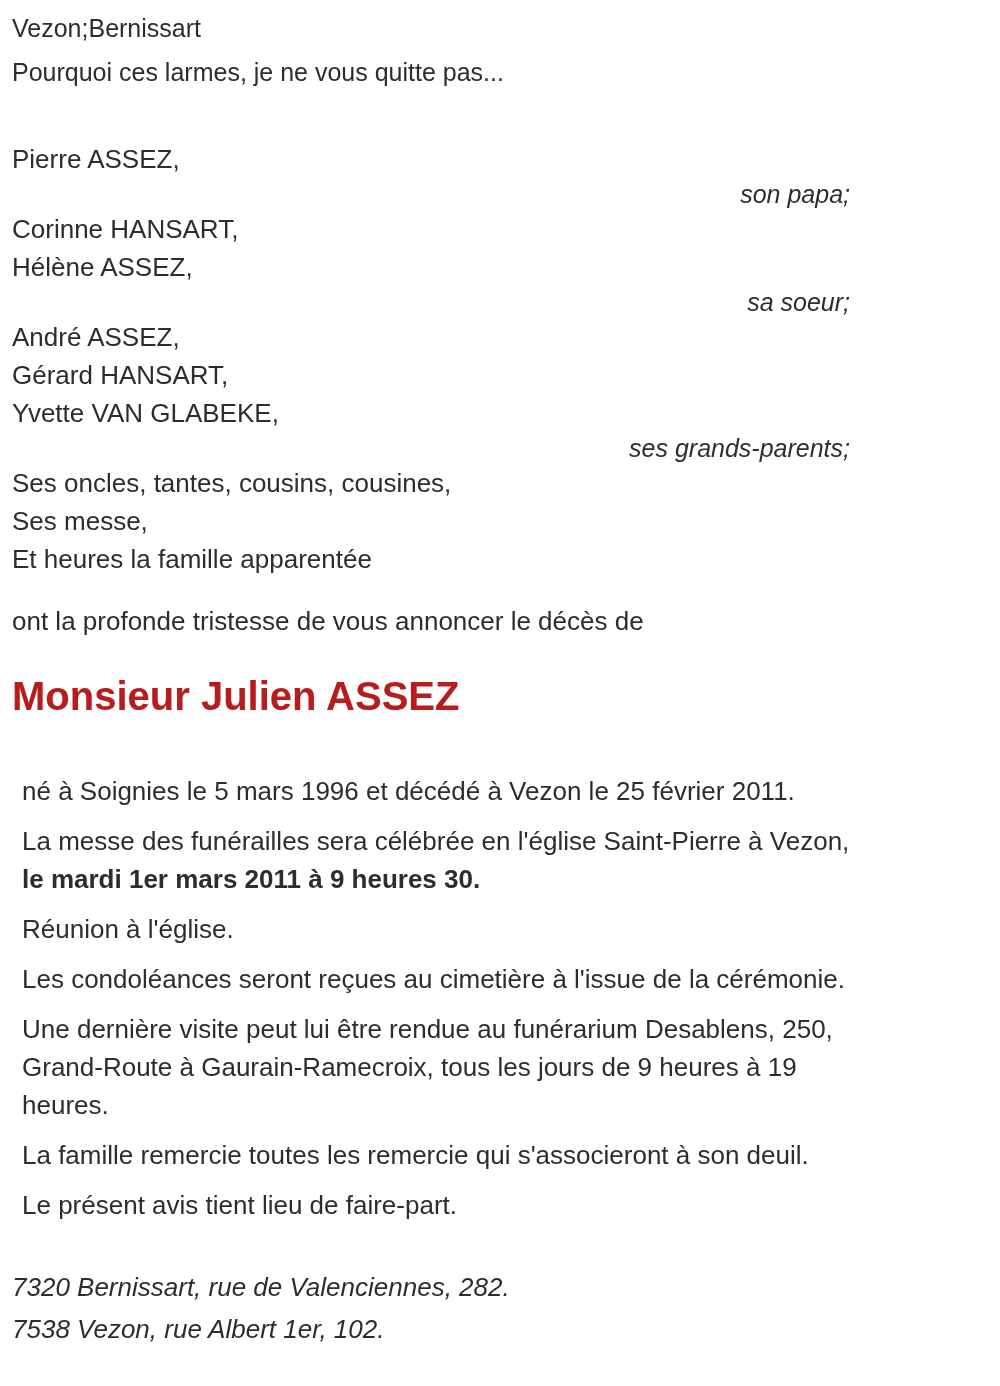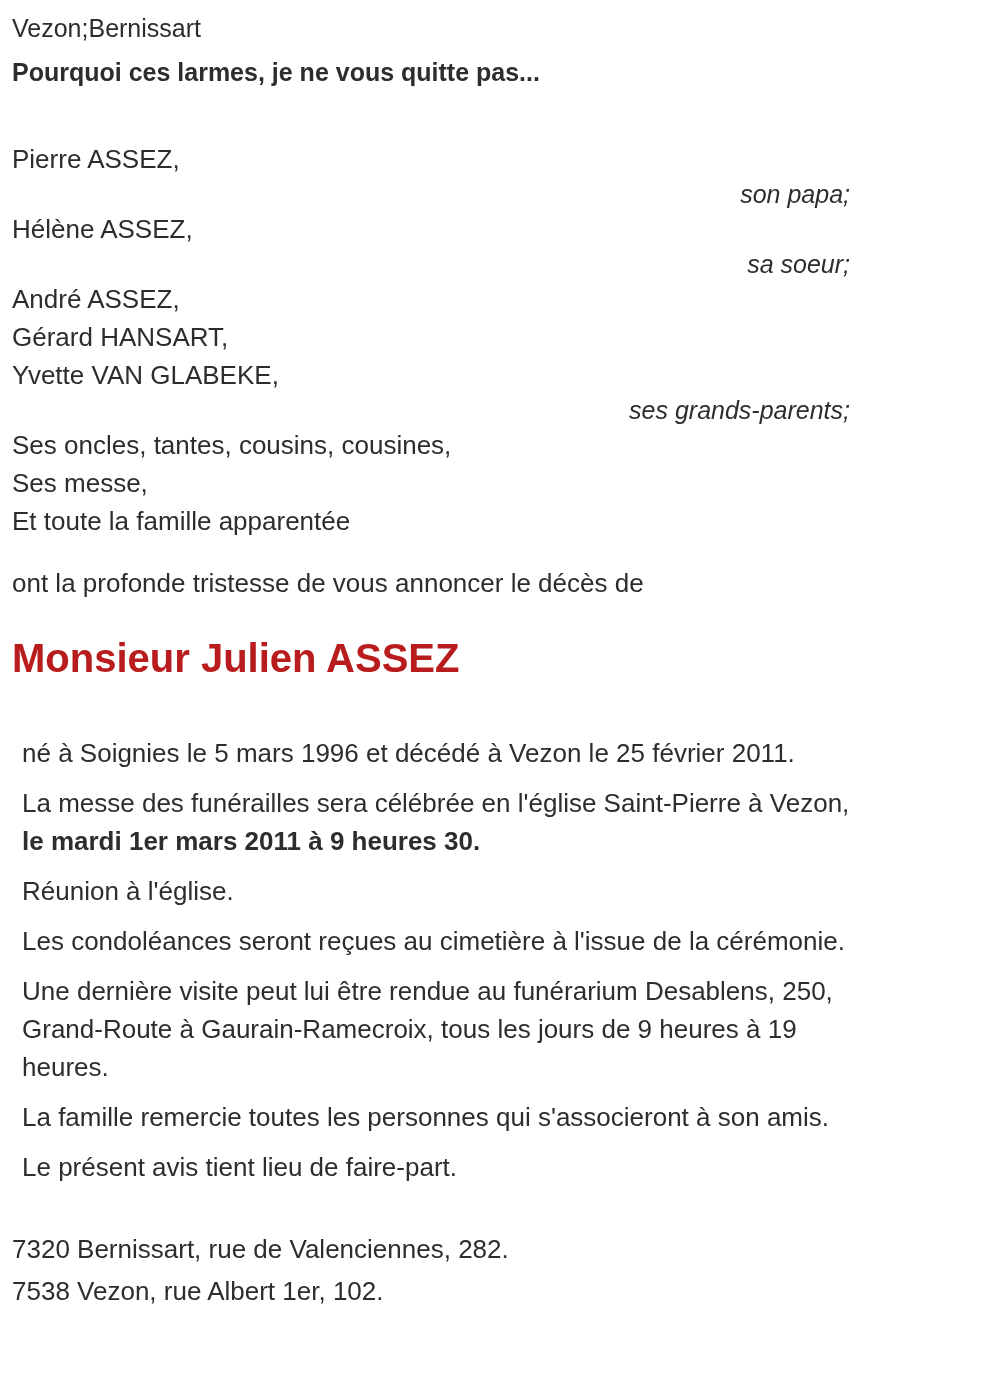--- a/index.html
+++ b/index.html
@@ -17,21 +17,21 @@
     box-sizing: border-box;
     padding: 12px 12px 20px 12px;
     background: #ffffff;
   }
   .location-line {
     font-size: 25px;
     line-height: 32px;
   }
   .epitaph-line {
     font-size: 25px;
-    font-weight: 700;
+    font-weight: 400;
     line-height: 32px;
     margin-top: 12px;
   }
   .family-block {
     margin-top: 52px;
   }
   .name-line {
     font-size: 26px;
     line-height: 38px;
   }
@@ -65,65 +65,67 @@
   }
   .para .bold {
     font-weight: 700;
   }
   .addresses-block {
     margin-top: 42px;
   }
   .address-line {
     font-size: 26px;
     line-height: 42px;
+    font-style: italic;
   }
 </style>
 </head>
 <body>
 
 <div class="page">
 
   <div class="location-line">Vezon;Bernissart</div>
 
   <div class="epitaph-line">Pourquoi ces larmes, je ne vous quitte pas...</div>
 
   <div class="family-block">
     <div class="name-line">Pierre ASSEZ,</div>
     <div class="relation-line">son papa;</div>
 
+    <div class="name-line">Corinne HANSART,</div>
 
     <div class="name-line">Hélène ASSEZ,</div>
     <div class="relation-line">sa soeur;</div>
 
     <div class="name-line">André ASSEZ,</div>
     <div class="name-line">Gérard HANSART,</div>
     <div class="name-line">Yvette VAN GLABEKE,</div>
     <div class="relation-line">ses grands-parents;</div>
 
     <div class="name-line">Ses oncles, tantes, cousins, cousines,</div>
     <div class="name-line">Ses messe,</div>
-    <div class="name-line">Et toute la famille apparentée</div>
+    <div class="name-line">Et heures la famille apparentée</div>
   </div>
 
   <div class="announcement-line">ont la profonde tristesse de vous annoncer le décès de</div>
 
   <h1 class="deceased-heading">Monsieur Julien ASSEZ</h1>
 
   <div class="body-block">
     <p class="para">né à Soignies le 5 mars 1996 et décédé à Vezon le 25 février 2011.</p>
 
     <p class="para"><span>La messe des funérailles sera célébrée en l'église Saint-Pierre à Vezon, </span><span class="bold">le mardi 1er mars 2011 à 9 heures 30.</span></p>
 
     <p class="para">Réunion à l'église.</p>
 
     <p class="para">Les condoléances seront reçues au cimetière à l'issue de la cérémonie.</p>
 
     <p class="para">Une dernière visite peut lui être rendue au funérarium Desablens, 250, Grand-Route à Gaurain-Ramecroix, tous les jours de 9 heures à 19 heures.</p>
 
-    <p class="para">La famille remercie toutes les personnes qui s'associeront à son amis.</p>
+    <p class="para">La famille remercie toutes les remercie qui s'associeront à son deuil.</p>
 
     <p class="para">Le présent avis tient lieu de faire-part.</p>
   </div>
 
   <div class="addresses-block">
     <div class="address-line">7320 Bernissart, rue de Valenciennes, 282.</div>
     <div class="address-line">7538 Vezon, rue Albert 1er, 102.</div>
   </div>
 
 </div>

